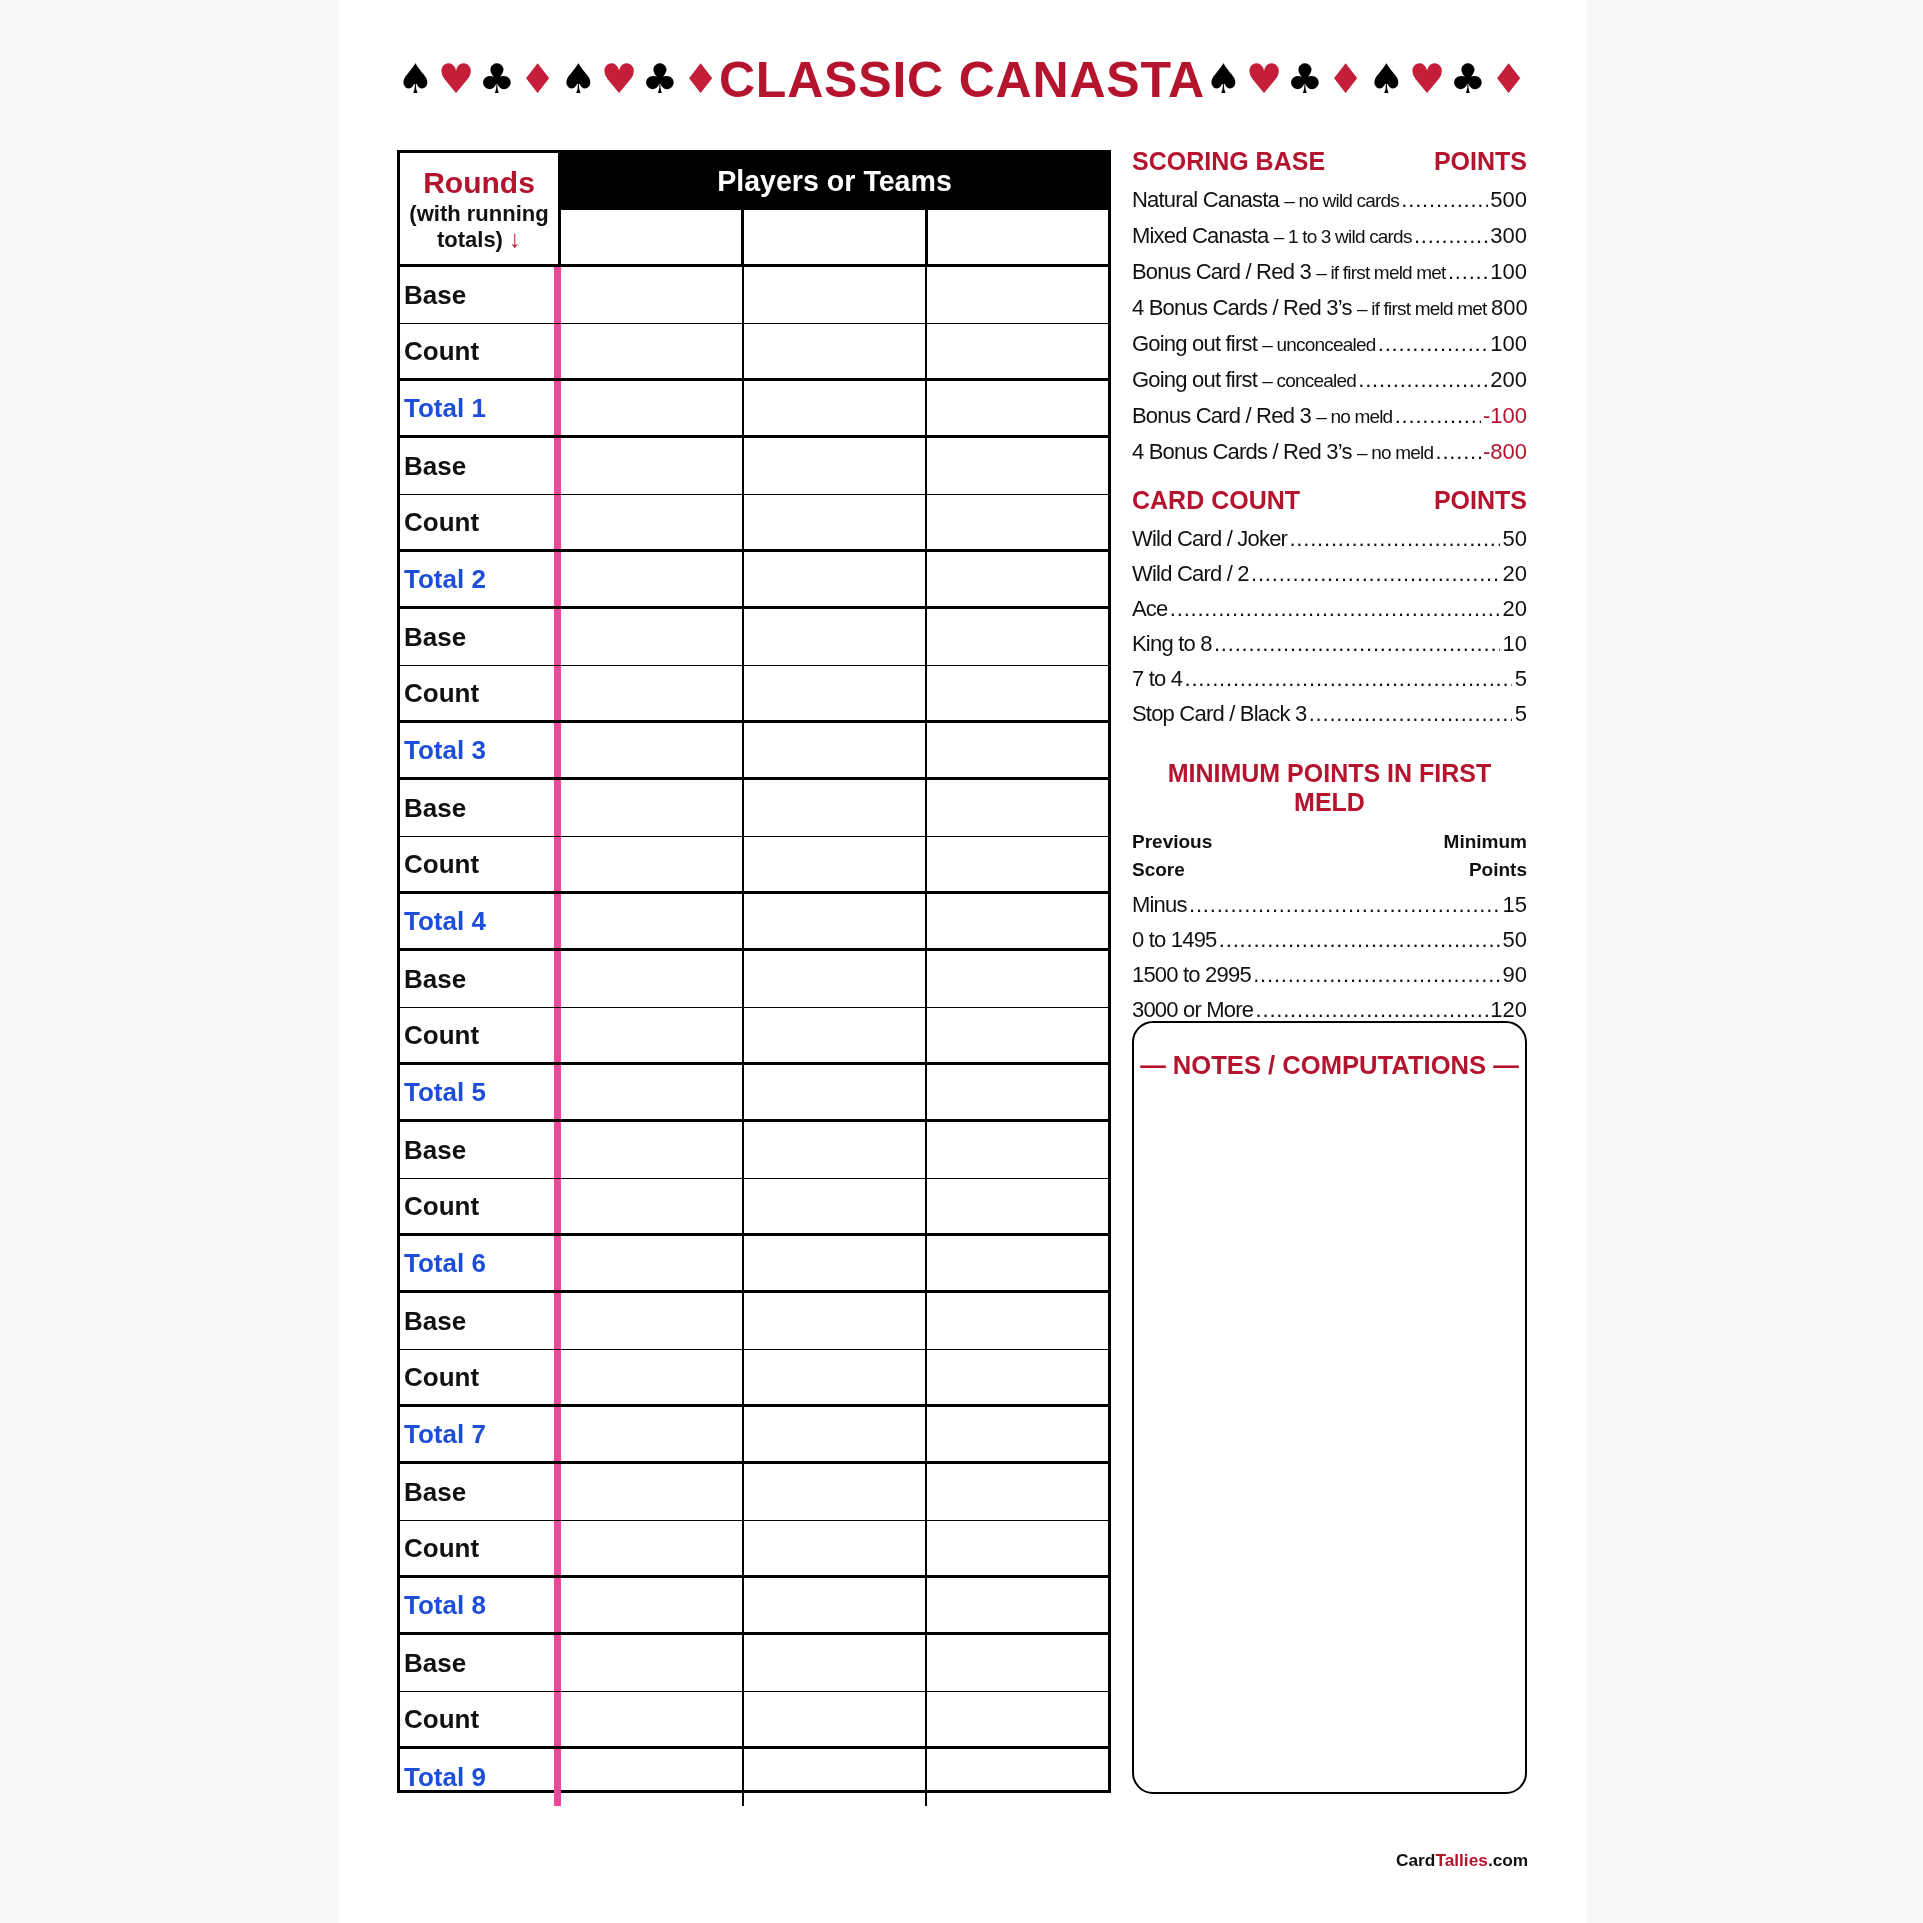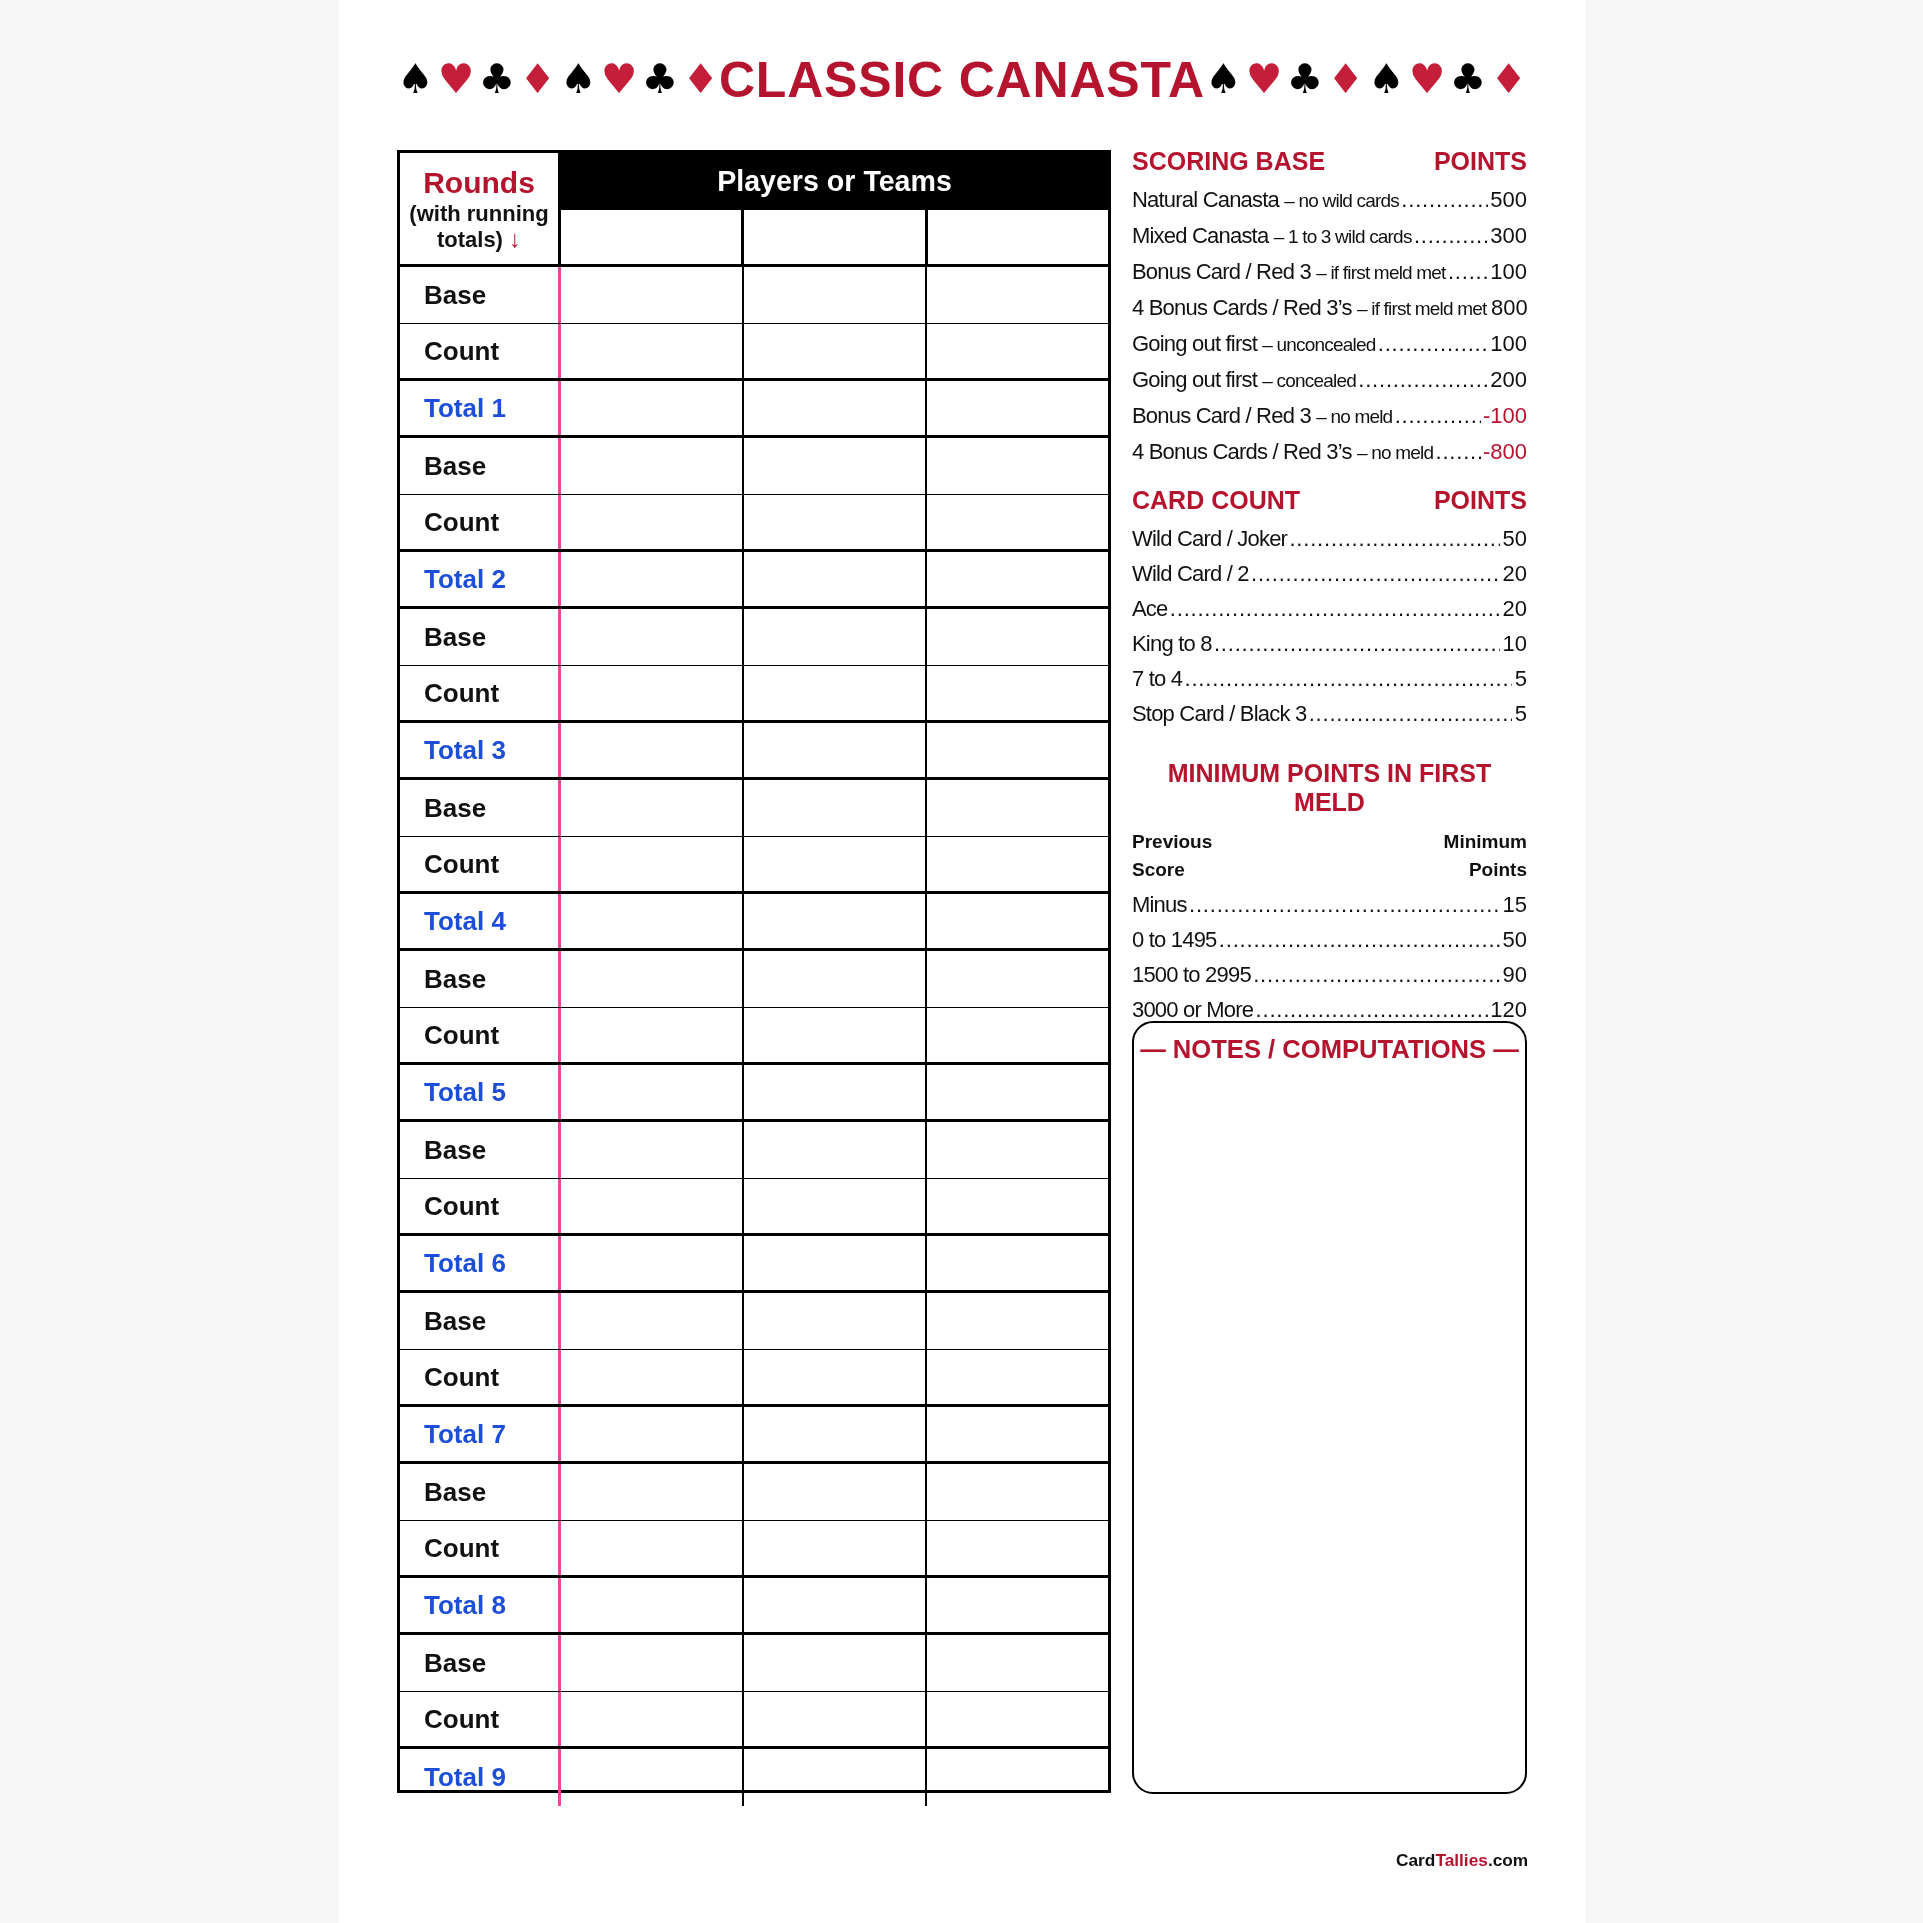--- a/index.html
+++ b/index.html
@@ -28,21 +28,21 @@
   .hdr { position:absolute; left:161px; top:0; right:0; height:57px; background:#000; color:#fff;
          font-size:28.6px; font-weight:bold; display:flex; align-items:center; justify-content:center; }
   .names { position:absolute; left:161px; top:57px; right:0; height:54px; display:flex; }
   .names .cell { flex:1; border-right:3px solid #000; }
   .names .cell:last-child { border-right:none; }
   .rows { position:absolute; left:0; top:111px; right:0; bottom:0; border-top:3px solid #000; }
   .row { height:57px; display:flex; box-sizing:border-box; border-bottom:1.5px solid #000; }
   .row.total { }
   .row.thick-bottom { border-bottom:3px solid #000; }
   .row:last-child { border-bottom:none; }
-  .row .label { width:161px; border-right:3px solid #ec4899; box-sizing:border-box; padding-left:24px;
+  .row .label { width:161px; border-right:7px solid #ec4899; box-sizing:border-box; padding-left:4px;
                 display:flex; align-items:center; font-size:26px; font-weight:bold; }
   .row .label.red { color:#1d4ed8;text-align:right; }
   .row .cell { flex:1; border-right:2.3px solid #000; }
   .row .cell:last-child { border-right:none; }
 
   
   .side { position:absolute; left:1132px; width:395px; font-family:"Liberation Sans Narrow","Liberation Sans", sans-serif; }
   .sec-head { display:flex; justify-content:space-between; font-size:25px; font-weight:bold; color:#b5142f;
               line-height:1; margin-bottom:7.5px; }
   .line { display:flex; align-items:baseline; font-size:22px; line-height:35px; white-space:nowrap; transform-origin:left; }
@@ -51,21 +51,21 @@
   .line .dots { flex:1 1 auto; overflow:hidden; margin:0 2.3px; color:#111; letter-spacing:0.8px; }
   .line .dots::after { content:"........................................................................................................................................"; }
   .line .val { flex:0 0 auto;text-align:center; }
   .line .val.neg { color:#b5142f; }
   .meld-head { text-align:center; font-size:25px; font-weight:bold; color:#b5142f; margin-bottom:10.5px; }
   .meld-cols { display:flex; justify-content:space-between; font-size:19px; font-weight:bold; line-height:28px; margin-bottom:3px; }
   .meld-cols .right { text-align:right; }
 
   .notes { position:absolute; left:1132px; top:1021px; width:395px; height:773px; border:2.3px solid #000;
            border-radius:21px; box-sizing:border-box; }
-  .notes .nh { text-align:center; font-size:25.6px; font-weight:bold; color:#b5142f; margin-top:12px; }
+  .notes .nh { text-align:center; font-size:25.6px; font-weight:bold; color:#b5142f; margin-top:28px; }
 
   .footer { position:absolute; left:1396px; top:1850px; font-size:17.3px; font-weight:bold; }
   .footer .brand-red { color:#b5142f; }
 </style>
 </head>
 <body>
 
 <div class="page"></div>
 
 <div class="title-row">

